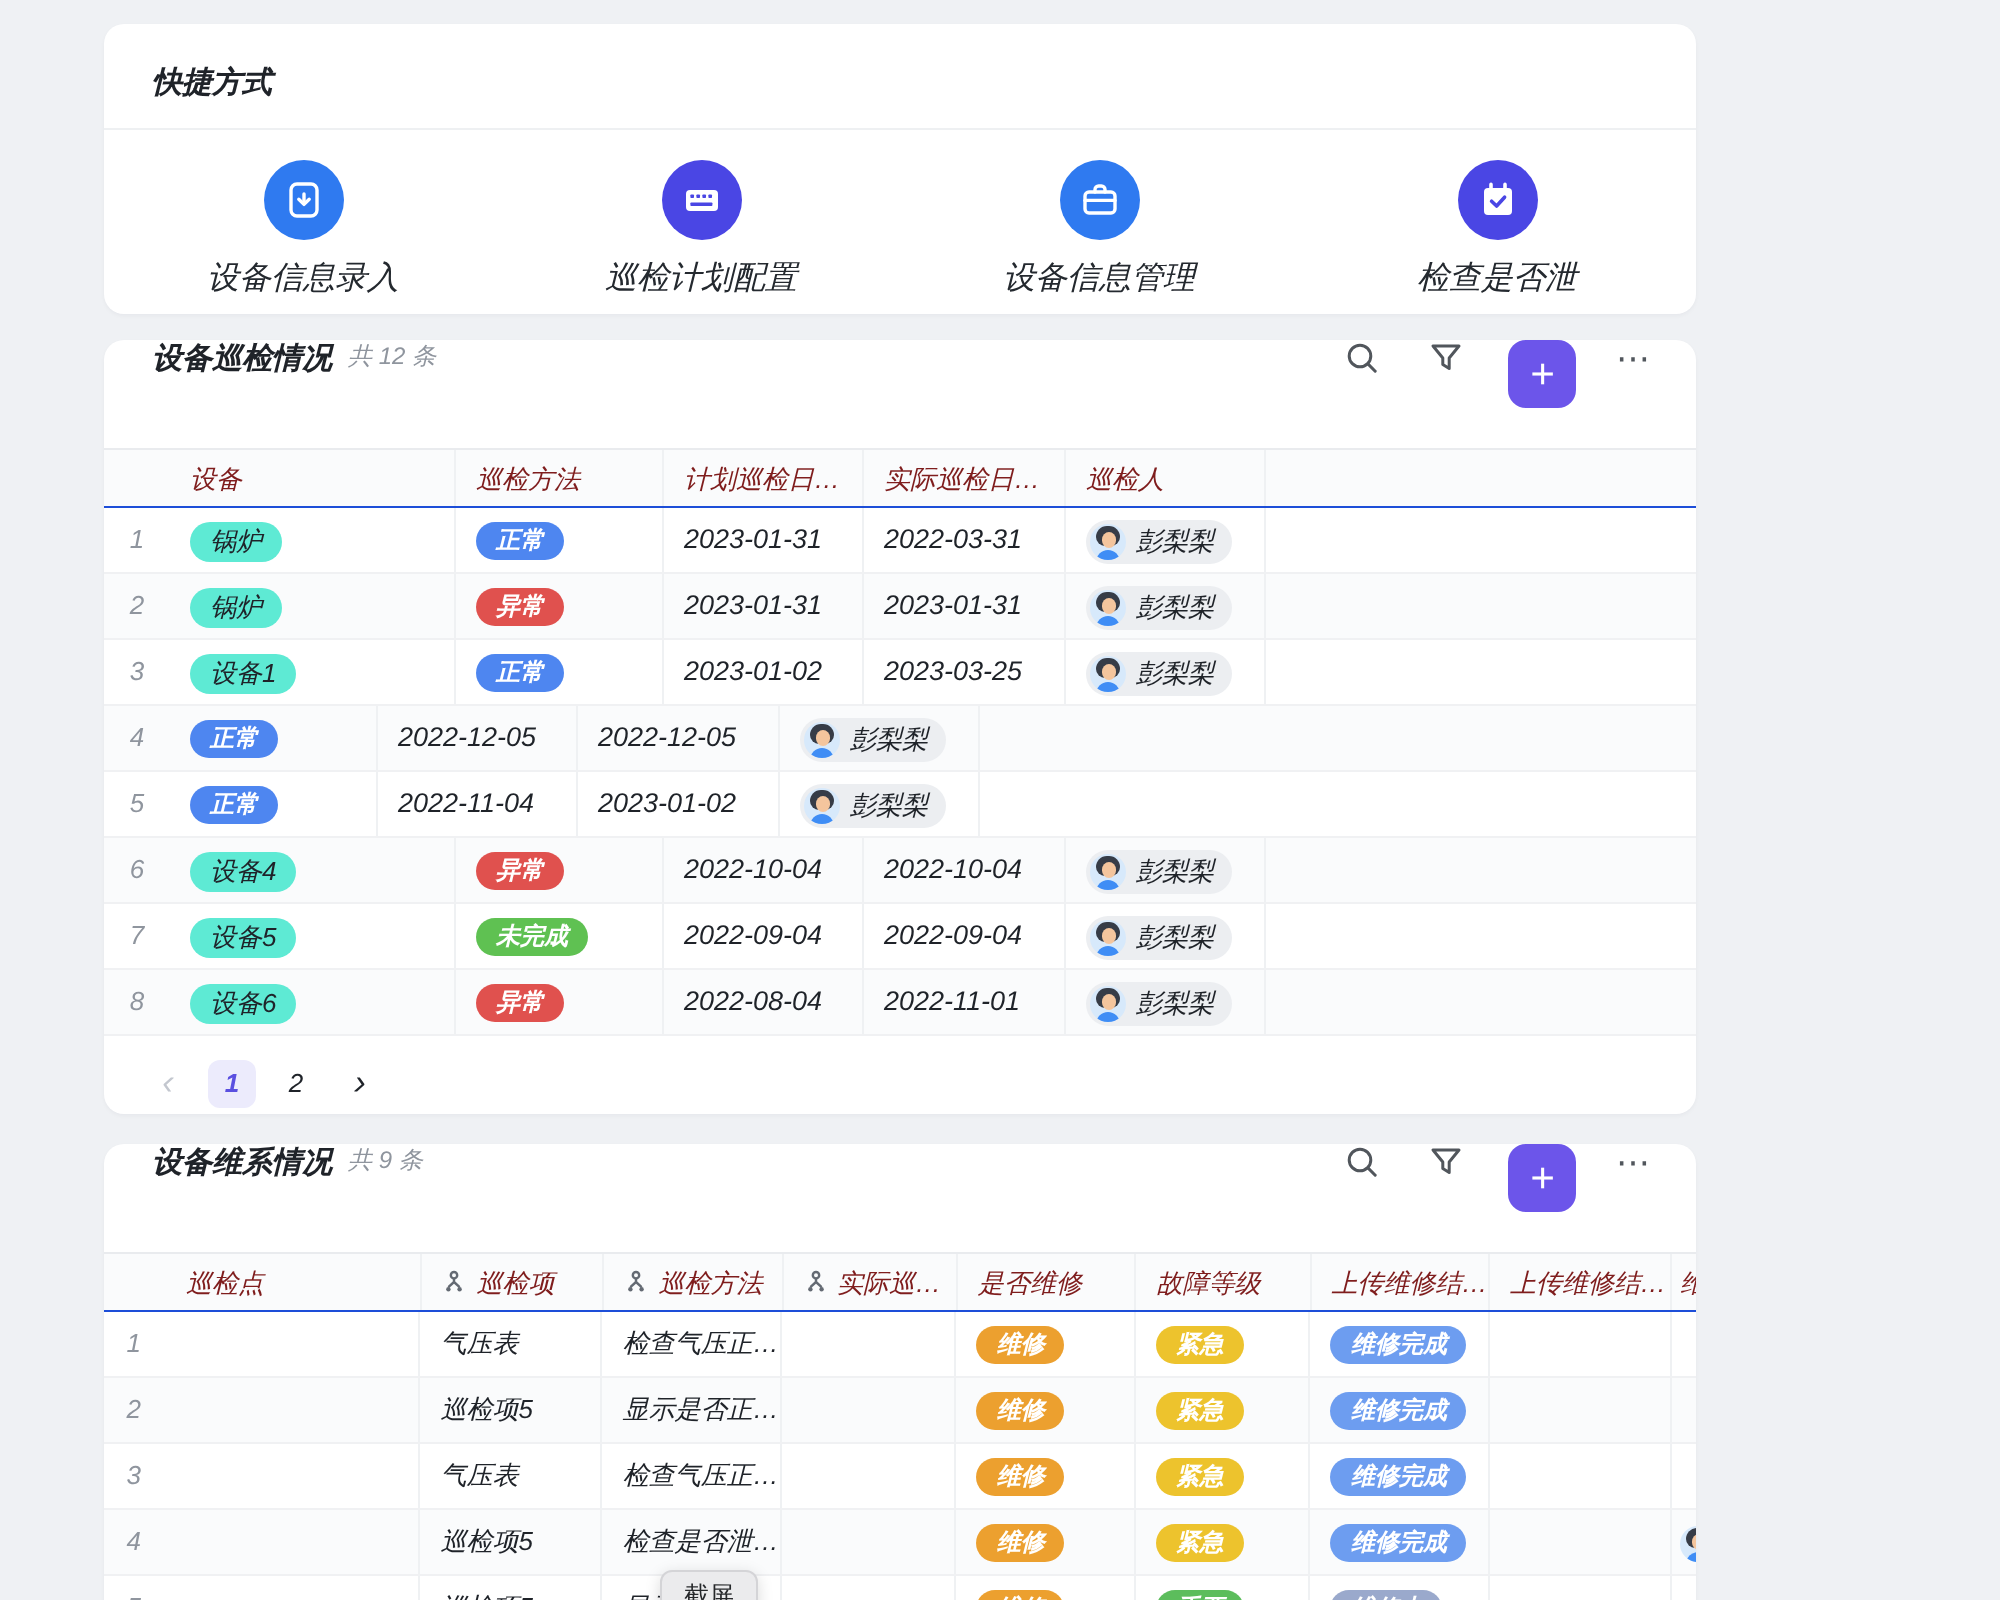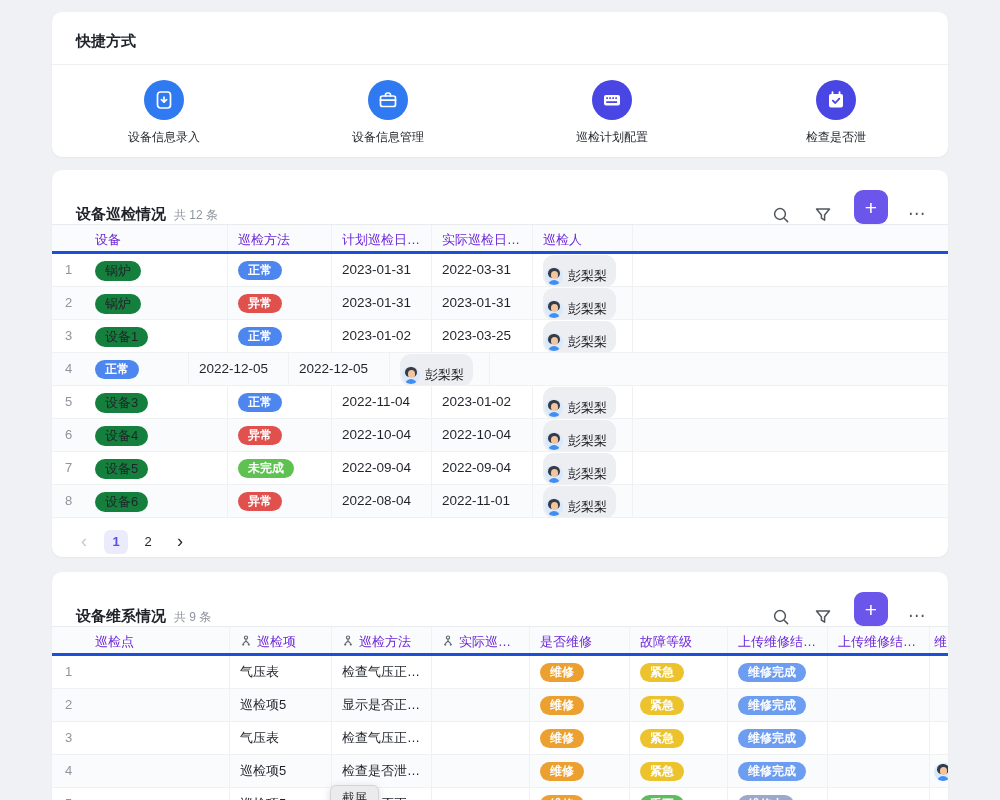--- a/index.html
+++ b/index.html
@@ -4,67 +4,68 @@
 <style>
   * { margin:0; padding:0; box-sizing:border-box; }
   html,body { width:1000px; height:800px; }
   body {
     position:relative; overflow:hidden;
     background:#eff1f4;
     font-family:"Liberation Sans","DejaVu Sans",sans-serif;
     color:#1f2329; font-size:13px;
   }
   .card {
-    position:absolute; left:52px; width:896px;
+    position:absolute; left:52px; width:796px;
     background:#ffffff; border-radius:10px;
     box-shadow:0 1px 2px rgba(31,35,41,.04);
     overflow:hidden;
+    font-style:italic;
   }
   
   #card-shortcuts { top:12px; height:145px; }
   .sc-title { padding:20px 24px 13px; font-size:15px; font-weight:700; }
   .sc-divider { border-top:1px solid #eef0f2; }
   .sc-row { display:flex; padding-top:15px; }
   .sc-item { flex:1; display:flex; flex-direction:column; align-items:center; cursor:pointer; }
   .sc-circle { width:40px; height:40px; border-radius:50%; display:flex; align-items:center; justify-content:center; }
-  .sc-label { margin-top:9px; font-size:12px; color:#24292f; }
+  .sc-label { margin-top:9px; font-size:16px; color:#24292f; }
   
   #card-inspection { top:170px; height:387px; }
   #card-maintenance { top:572px; height:300px; }
-  .panel-header { height:54px; display:flex; align-items:flex-end; padding:0 22px 0 24px; }
+  .panel-header { height:54px; display:flex; align-items:flex-start; padding:0 22px 0 24px; }
   .panel-title { font-size:15px; font-weight:700; }
   .panel-count { font-size:12px; color:#8f959e; margin-left:8px; }
   .panel-spacer { flex:1; }
   .hicon { width:18px; height:18px; margin-left:24px; cursor:pointer; color:#51565c; display:flex; align-items:center; }
   .plus-btn { width:34px; height:34px; margin-left:22px; border-radius:9px; background:#6c55ea;
               color:#fff; font-size:21px; font-weight:400; display:flex; align-items:center;
               justify-content:center; cursor:pointer; line-height:1; }
   .more-btn { margin-left:20px; font-size:17px; color:#51565c; letter-spacing:1px; cursor:pointer; }
   
   .thead { display:flex; height:30px; line-height:29px; background:#fafbfc;
-           border-top:1px solid #e9ebee; border-bottom:3px solid #1d4ed8; color:#6d28d9; }
+           border-top:1px solid #e9ebee; border-bottom:1px solid #1d4ed8; color:#7f1d1d; }
   .trow  { display:flex; height:33px; line-height:32px; border-bottom:1px solid #f0f1f3; background:#fff; }
   .trow.alt { background:#fafbfc; }
   .cell { padding:0 8px 0 10px; white-space:nowrap; overflow:hidden; border-right:1px solid #eff1f3; }
   .cell.nb { border-right:none; }
   .num { color:#8f959e; text-align:center; padding:0 4px; }
   
   .c-num{width:33px} .c-dev{width:143px} .c-res{width:104px} .c-pd{width:100px}
   .c-ad{width:101px} .c-ins{width:100px} .c-fill{flex:1}
   
   .d-num{width:33px} .d-point{width:145px} .d-item{width:102px} .d-method{width:100px}
   .d-actual{width:98px} .d-repair{width:100px} .d-level{width:98px} .d-confirm{width:100px}
   .d-upload{width:102px} .d-extra{flex:1; padding-left:4px;}
   .datecell { font-size:13.5px; }
-  .tag { display:inline-block; background:#15803d; border-radius:10px; padding:0 10px;
+  .tag { display:inline-block; background:#5eead4; border-radius:10px; padding:0 10px;
          line-height:20px; font-size:13px; vertical-align:middle; }
   .badge { display:inline-block; color:#fff; border-radius:10px; padding:0 10px;
            line-height:19px; font-size:12px; font-weight:600; vertical-align:middle; }
   .person { display:inline-flex; align-items:center; gap:5px; background:#eceef1;
-            border-radius:11px; padding:12px 9px 2px 2px; font-size:13px; line-height:18px;
+            border-radius:11px; padding:2px 9px 2px 2px; font-size:13px; line-height:18px;
             vertical-align:middle; }
   .avatar { width:18px; height:18px; border-radius:50%; position:relative; overflow:hidden;
             background:#d7e9fb; flex:0 0 18px; }
   .avatar .hair { position:absolute; top:1px; left:3px; width:12px; height:10px;
                   border-radius:6px 6px 5px 5px; background:#363c47; }
   .avatar .face { position:absolute; top:4.5px; left:5.5px; width:7px; height:7.5px;
                   border-radius:50%; background:#f4c59d; }
   .avatar .torso { position:absolute; bottom:-2px; left:3px; width:12px; height:7px;
                    border-radius:6px 6px 0 0; background:#3f8df5; }
   .lookup-ic { margin-right:5px; vertical-align:-1px; }
@@ -92,43 +93,43 @@
       <span class="sc-circle" style="background:#2f7af0">
         <svg width="22" height="22" viewBox="0 0 22 22" fill="none" stroke="#fff" stroke-width="1.7" stroke-linecap="round" stroke-linejoin="round">
           <rect x="4.5" y="3" width="13" height="16" rx="3"></rect>
           <path d="M11 8v4.6"></path>
             <path d="M8.4 10.6 L11 13.2 L13.6 10.6" fill="none"></path>
         </svg>
       </span>
       <span class="sc-label">设备信息录入</span>
     </div>
     <div class="sc-item">
-      <span class="sc-circle" style="background:#2f7af0">
-        <svg width="22" height="22" viewBox="0 0 22 22" fill="none" stroke="#fff" stroke-width="1.7" stroke-linecap="round" stroke-linejoin="round">
-          <rect x="3.5" y="7" width="15" height="10.5" rx="2"></rect>
-          <path d="M8.5 7 V5.8 A1.8 1.8 0 0 1 10.3 4 h1.4 A1.8 1.8 0 0 1 13.5 5.8 V7"></path>
-          <path d="M3.5 11.2 H18.5"></path>
-        </svg>
-      </span>
-      <span class="sc-label">设备信息管理</span>
-    </div>
-    <div class="sc-item">
       <span class="sc-circle" style="background:#4a46e4">
         <svg width="22" height="22" viewBox="0 0 22 22">
           <rect x="3" y="6" width="16" height="10.5" rx="2" fill="#fff"></rect>
           <g fill="#4a46e4">
             <rect x="5.2" y="8.2" width="1.8" height="1.8" rx=".4"></rect>
             <rect x="8.2" y="8.2" width="1.8" height="1.8" rx=".4"></rect>
             <rect x="11.2" y="8.2" width="1.8" height="1.8" rx=".4"></rect>
             <rect x="14.2" y="8.2" width="1.8" height="1.8" rx=".4"></rect>
             <rect x="5.2" y="12.2" width="11" height="1.8" rx=".4"></rect>
           </g>
         </svg>
       </span>
       <span class="sc-label">巡检计划配置</span>
+    </div>
+    <div class="sc-item">
+      <span class="sc-circle" style="background:#2f7af0">
+        <svg width="22" height="22" viewBox="0 0 22 22" fill="none" stroke="#fff" stroke-width="1.7" stroke-linecap="round" stroke-linejoin="round">
+          <rect x="3.5" y="7" width="15" height="10.5" rx="2"></rect>
+          <path d="M8.5 7 V5.8 A1.8 1.8 0 0 1 10.3 4 h1.4 A1.8 1.8 0 0 1 13.5 5.8 V7"></path>
+          <path d="M3.5 11.2 H18.5"></path>
+        </svg>
+      </span>
+      <span class="sc-label">设备信息管理</span>
     </div>
     <div class="sc-item">
       <span class="sc-circle" style="background:#4a46e4">
         <svg width="22" height="22" viewBox="0 0 22 22">
           <rect x="4" y="5" width="14" height="13.5" rx="2" fill="#fff"></rect>
           <path d="M7.5 3.2 v3 M14.5 3.2 v3" stroke="#fff" stroke-width="1.8" stroke-linecap="round"></path>
           <path d="M7.8 11.6 L10.3 14 L14.3 9.6" stroke="#4a46e4" stroke-width="1.8" fill="none" stroke-linecap="round" stroke-linejoin="round"></path>
         </svg>
       </span>
       <span class="sc-label">检查是否泄</span>
@@ -224,21 +225,20 @@
             <span class="hair"></span>
             <span class="face"></span>
             <span class="torso"></span>
           </span>
           <span>彭梨梨</span>
         </span></div>
     <div class="cell c-fill nb"></div>
   </div>
   <div class="trow">
     <div class="cell c-num nb num">5</div>
-    <div class="cell c-dev"><span class="tag">设备3</span></div>
     <div class="cell c-res"><span class="badge" style="background: rgb(78, 134, 240);">正常</span></div>
     <div class="cell c-pd datecell">2022-11-04</div>
     <div class="cell c-ad datecell">2023-01-02</div>
     <div class="cell c-ins"><span class="person">
           <span class="avatar">
             <span class="hair"></span>
             <span class="face"></span>
             <span class="torso"></span>
           </span>
           <span>彭梨梨</span>

